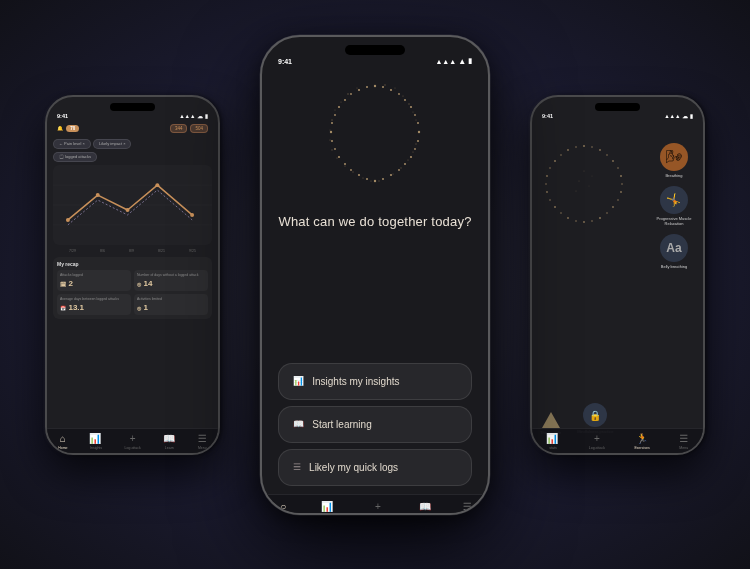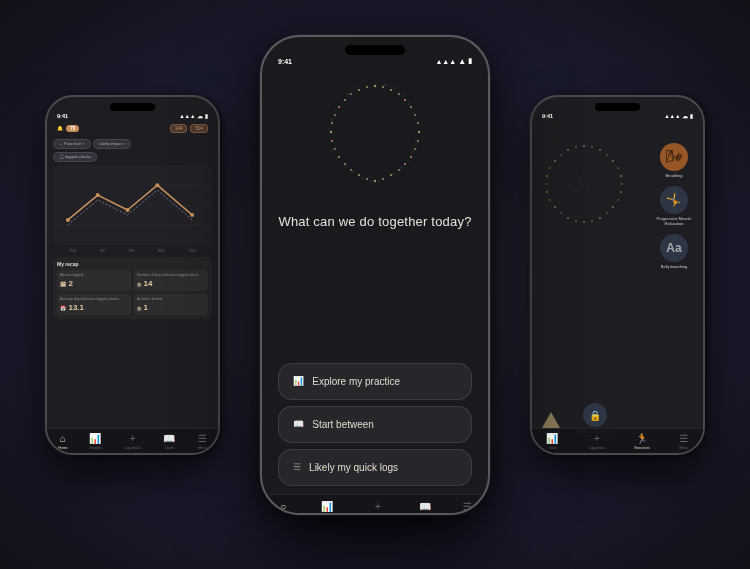--- a/index.html
+++ b/index.html
@@ -563,25 +563,25 @@
             <circle cx="42" cy="10" r="0.6" opacity="0.4"></circle>
           </g>
         </svg>
       </div>
 
       <div class="what-text">What can we do together today?</div>
 
       <div class="action-buttons">
         <div class="action-btn">
           <span class="btn-icon">📊</span>
-          <span>Explore my practice</span>
+          <span>Insights my insights</span>
         </div>
         <div class="action-btn">
           <span class="btn-icon">📖</span>
-          <span>Start between</span>
+          <span>Start learning</span>
         </div>
         <div class="action-btn">
           <span class="btn-icon">☰</span>
           <span>Likely my quick logs</span>
         </div>
       </div>
     </div>
 
     <div class="bottom-nav">
       <div class="nav-item active">

